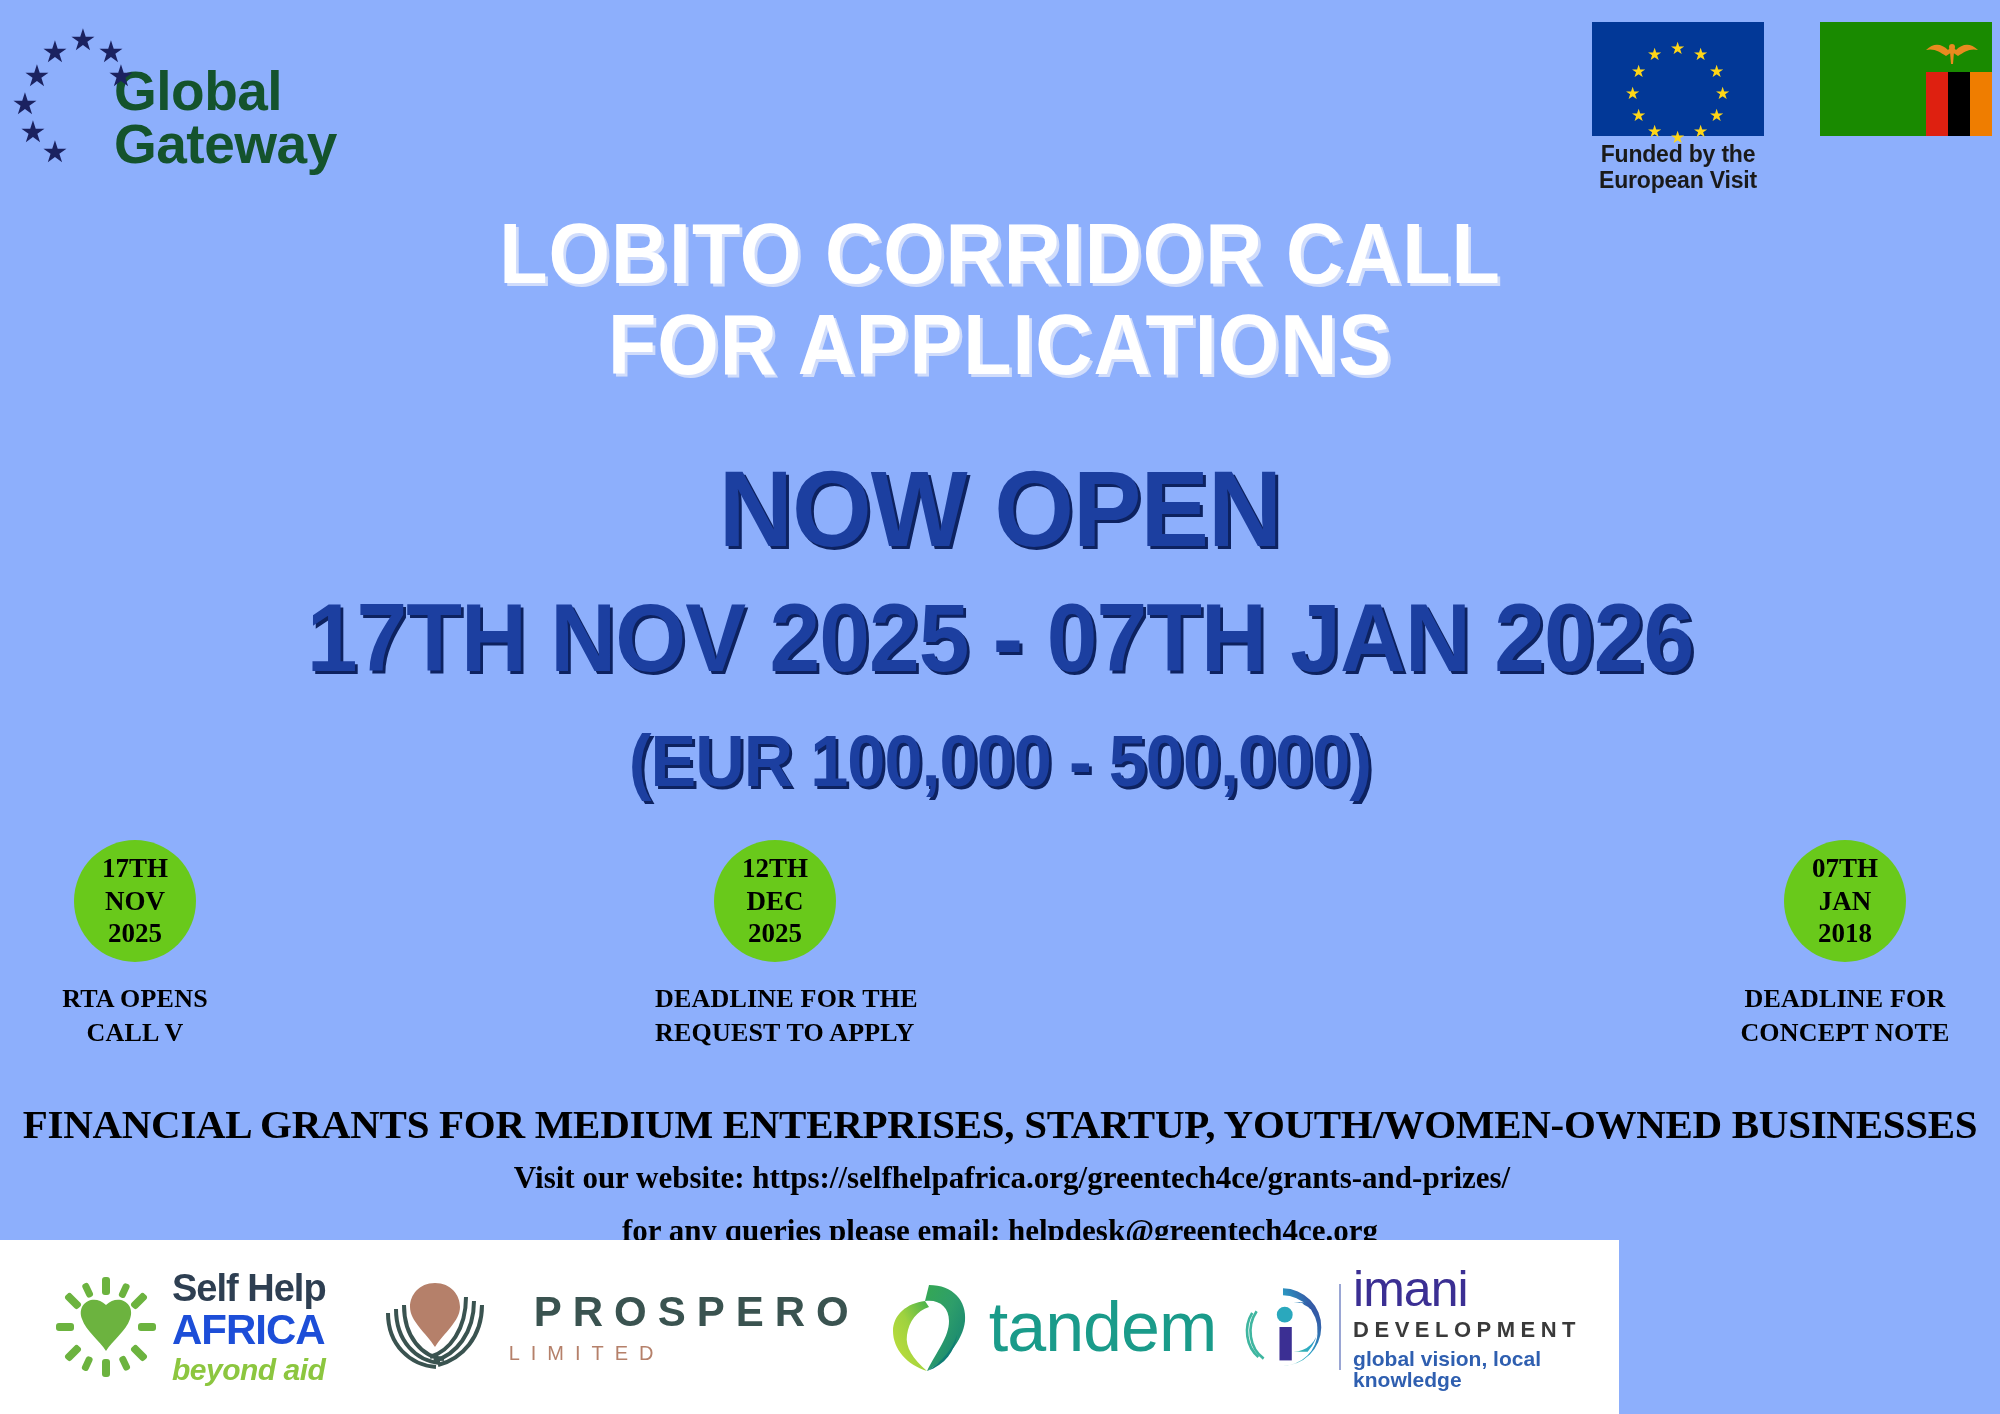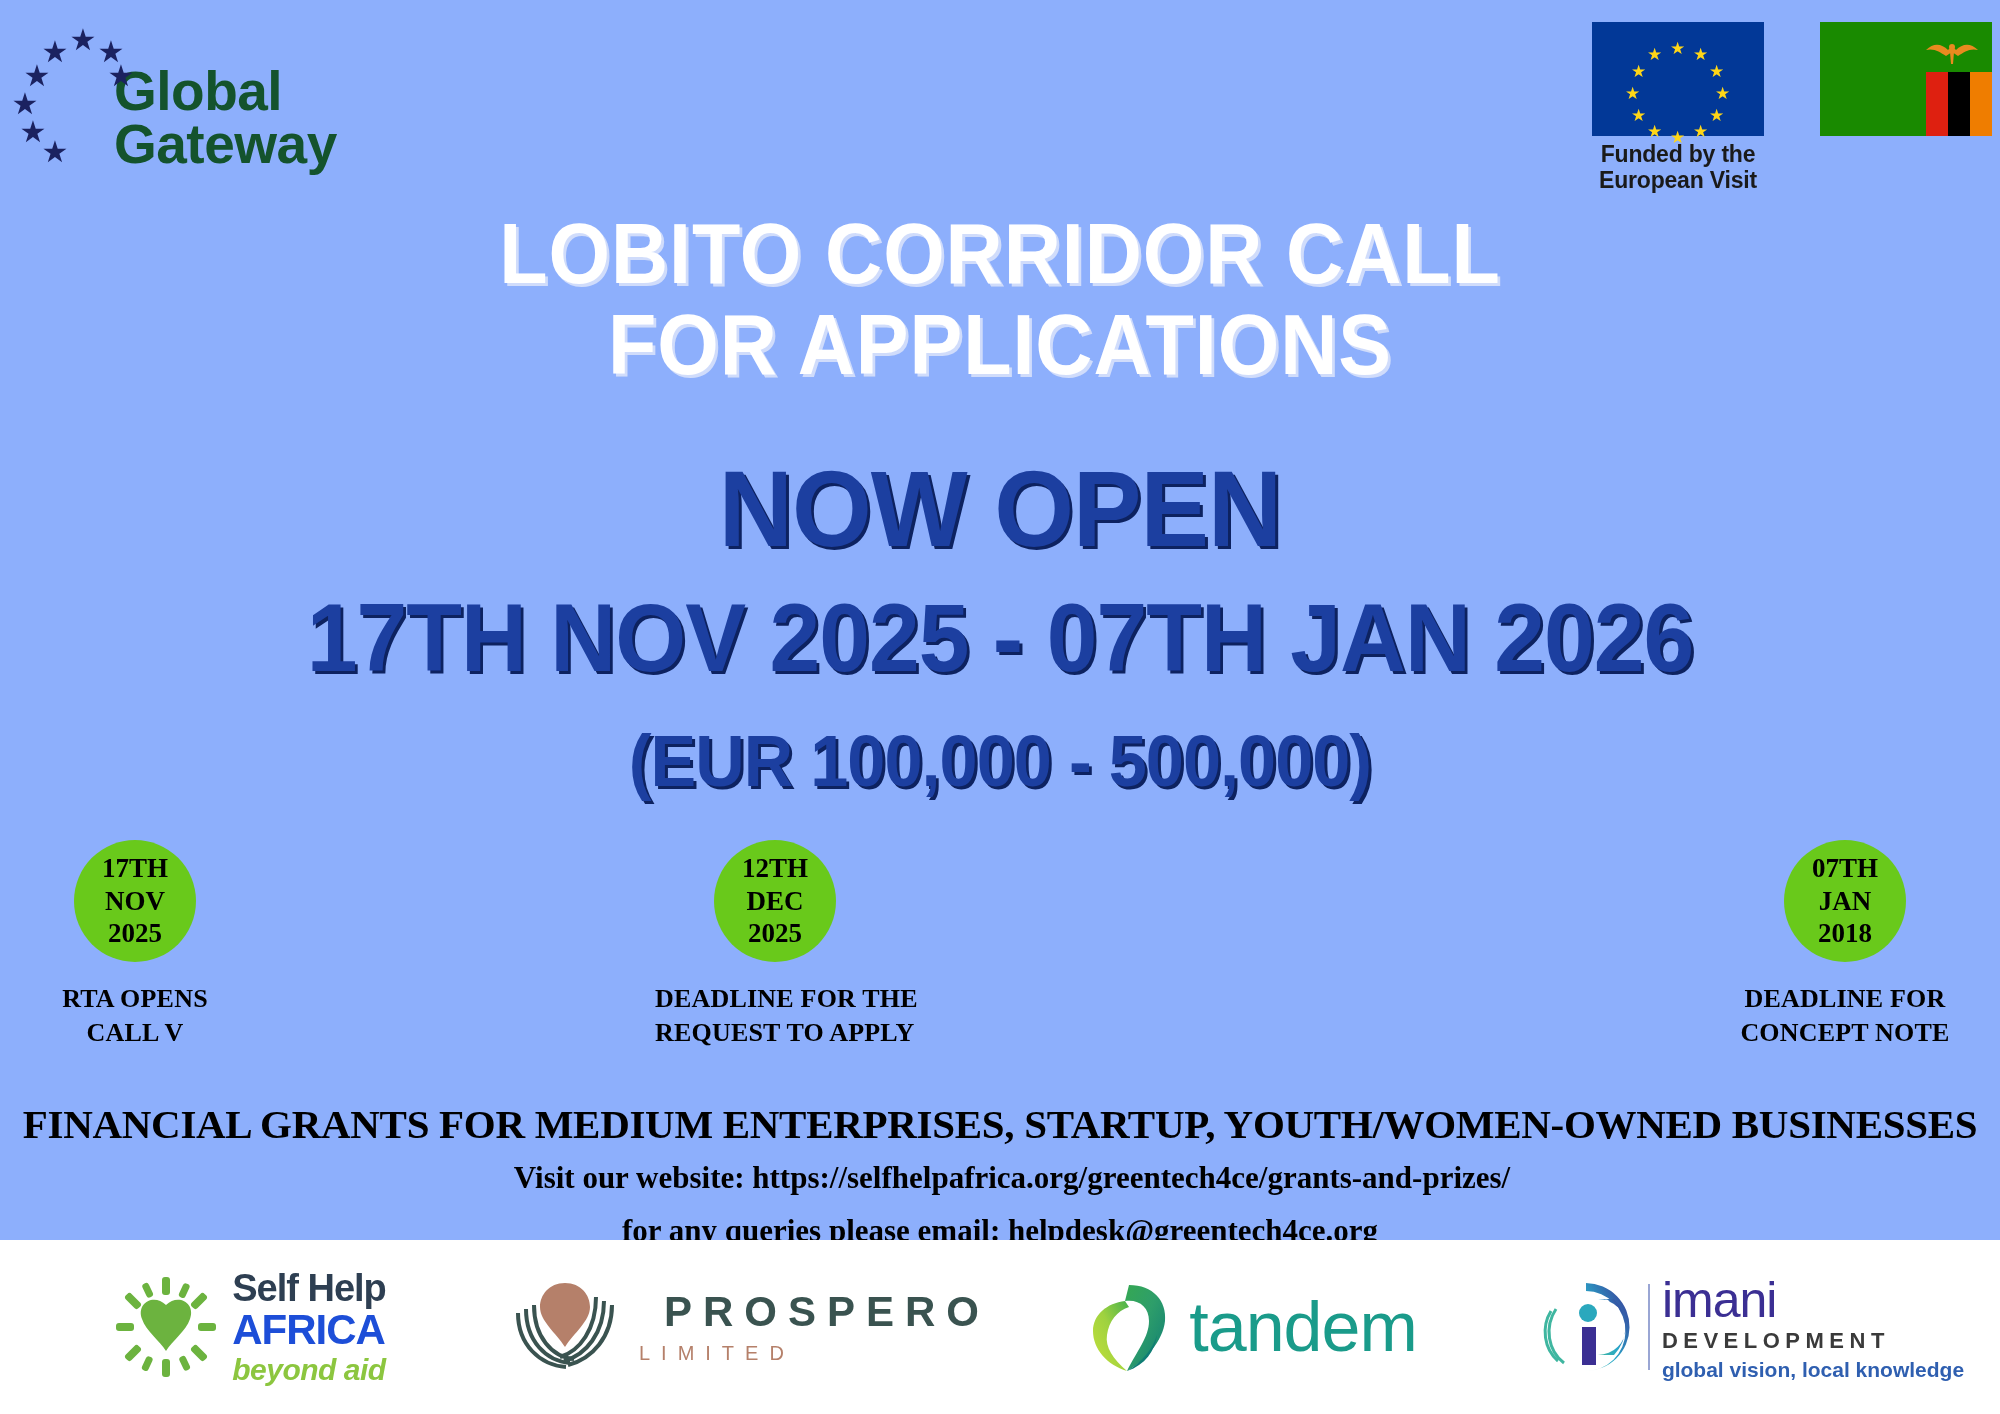--- a/index.html
+++ b/index.html
@@ -180,21 +180,21 @@
     font-family:"Liberation Serif", serif;
     font-weight:bold;
     font-size:31px;
     white-space:nowrap;
     margin-top:15px;
   }
 
   
   .footer{
     position:absolute;left:0;top:1240px;
-    width:2000px;height:174px;
+    width:1619px;height:174px;
     background:#ffffff;
     display:flex;align-items:center;
   }
   .logo-slot{
     flex:1 1 0;height:174px;
     display:flex;align-items:center;justify-content:center;
   }
 
   
   .sha{display:flex;align-items:center;gap:14px;}

